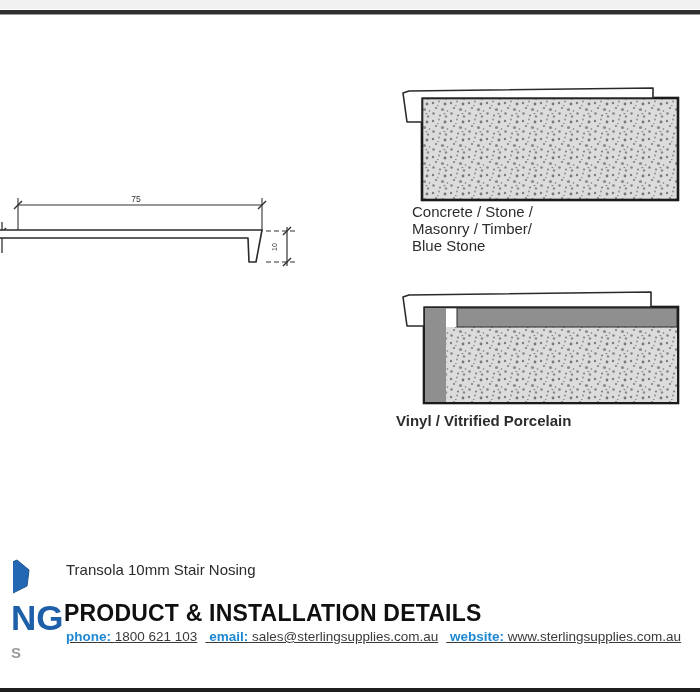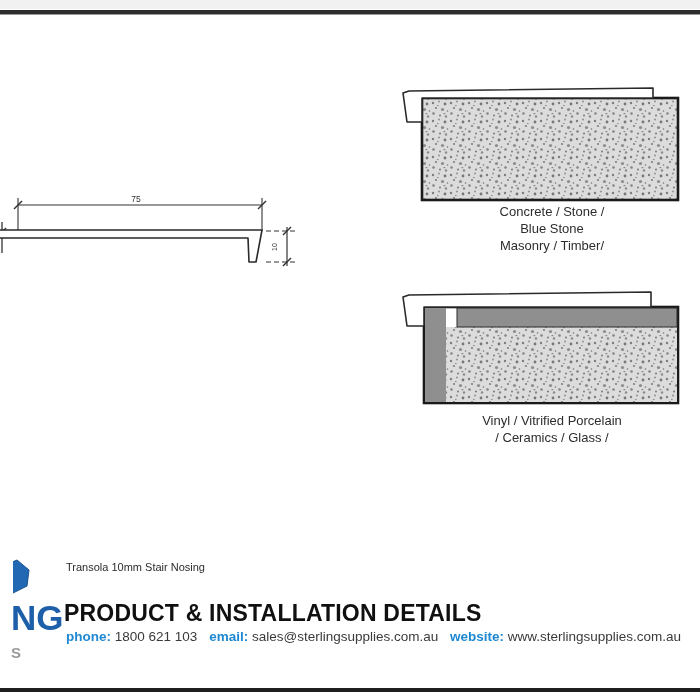--- a/index.html
+++ b/index.html
@@ -13,49 +13,49 @@
   .top-strip{position:absolute;left:0;top:0;width:700px;height:9px;background:#f1f1f1;}
   .top-rule{position:absolute;left:0;top:10px;width:700px;height:4px;background:#2e2e2e;border-bottom:1px solid #9a9a9a;}
   .bottom-rule{position:absolute;left:0;top:688px;width:700px;height:4px;background:#1f1f1f;}
 
   
   .profile-svg{position:absolute;left:0;top:185px;}
   .diagram-svg-1{position:absolute;left:395px;top:82px;}
   .diagram-svg-2{position:absolute;left:395px;top:286px;}
 
   .substrate-label{
-    position:absolute;width:280px;text-align:center;
-    font-size:13px;line-height:17px;color:#2d2d2d;
+    position:absolute;width:280px;
+    font-size:15px;line-height:17px;color:#2d2d2d;
   }
   .substrate-label-1{left:412px;top:203px;}
-  .substrate-label-2{left:412px;top:412px;}
+  .substrate-label-2{left:396px;top:412px;font-weight:bold;}
 
   
   .logo-wrap{position:absolute;left:13px;top:556px;width:60px;height:120px;}
   .logo-shape{position:absolute;left:0;top:2px;}
   .logo-main{
     position:absolute;left:-2px;top:42px;
     font-size:35px;font-weight:bold;color:#1d5fa8;letter-spacing:0px;
   }
   .logo-sub{
     position:absolute;left:-2px;top:88px;
     font-size:15px;font-weight:bold;color:#9a9a9a;
   }
   .product-name{
     position:absolute;left:66px;top:561px;
-    font-size:11px;color:#2b2b2b;
+    font-size:15px;color:#2b2b2b;
   }
   .sheet-heading{
     position:absolute;left:64px;top:600px;
     font-size:23px;font-weight:bold;color:#101010;letter-spacing:0.2px;
     white-space:nowrap;
   }
   .contact-line{
     position:absolute;left:66px;top:629px;
-    font-size:13.5px;white-space:nowrap;color:#3a3a3a;
+    font-size:13.5px;white-space:nowrap;color:#3a3a3a;text-decoration:underline;
   }
   .contact-line .lbl{color:#1e88d2;font-weight:bold;}
   .contact-line .val{margin-right:8px;}
 
   svg text{font-family:"Liberation Sans","DejaVu Sans",sans-serif;}
 </style>
 </head>
 <body>
 
 <div class="top-strip"></div>
@@ -101,22 +101,22 @@
       <rect x="12.5" y="13" width="1.8" height="1.2" fill="#868686"></rect>
     </pattern>
   </defs>
 
   <rect x="27" y="16" width="256" height="102" fill="url(#speckle1)" stroke="#1a1a1a" stroke-width="2.6"></rect>
 
   <path d="M258,6 L14,9 L8,11 L12,40 L27,40 L27,16 L258,16 Z" fill="#ffffff" stroke="#2a2a2a" stroke-width="1.6" stroke-linejoin="round"></path>
 </svg>
 <div class="substrate-label substrate-label-1">
   <div>Concrete / Stone /</div>
+  <div>Masonry / Timber/</div>
   <div>Blue Stone</div>
-  <div>Masonry / Timber/</div>
 </div>
 
 <svg class="diagram-svg-2" width="290" height="122" viewBox="0 0 290 122">
   <defs>
     <pattern id="speckle2" patternUnits="userSpaceOnUse" width="18" height="18">
       <rect width="18" height="18" fill="#dcdcdc"></rect>
       <circle cx="2" cy="3" r="1.2" fill="#7d7d7d"></circle>
       <circle cx="8" cy="1.5" r="0.9" fill="#8a8a8a"></circle>
       <circle cx="14" cy="4" r="1.4" fill="#767676"></circle>
       <circle cx="5" cy="8" r="1.1" fill="#818181"></circle>
@@ -135,21 +135,20 @@
   <rect x="51" y="41" width="231" height="75" fill="url(#speckle2)"></rect>
 
   <rect x="30" y="22" width="21" height="94" fill="#8f8f8f"></rect>
 
   <rect x="62" y="22" width="220" height="19" fill="#8f8f8f" stroke="#2a2a2a" stroke-width="1"></rect>
 
   <path d="M256,6 L14,9 L8,11 L12,40 L29,40 L29,21 L256,21 Z" fill="#ffffff" stroke="#2a2a2a" stroke-width="1.6" stroke-linejoin="round"></path>
 </svg>
 <div class="substrate-label substrate-label-2">
   <div>Vinyl / Vitrified Porcelain</div>
-  <div>/ Ceramics / Glass /</div>
 </div>
 
 <div class="logo-wrap">
   <svg class="logo-shape" width="40" height="44" viewBox="0 0 40 44">
     <polygon points="-14,10 4,2 16,12 14,28 -2,36 -16,26" fill="#2268b2" stroke="#1b548f" stroke-width="1"></polygon>
   </svg>
   <div class="logo-main">NG</div>
   <div class="logo-sub">S</div>
 </div>
 

